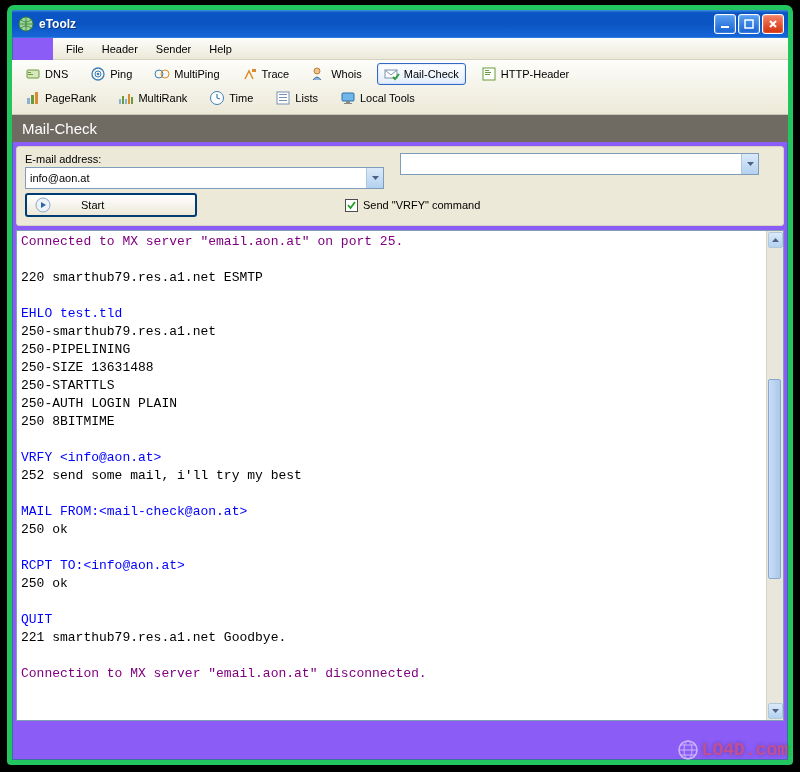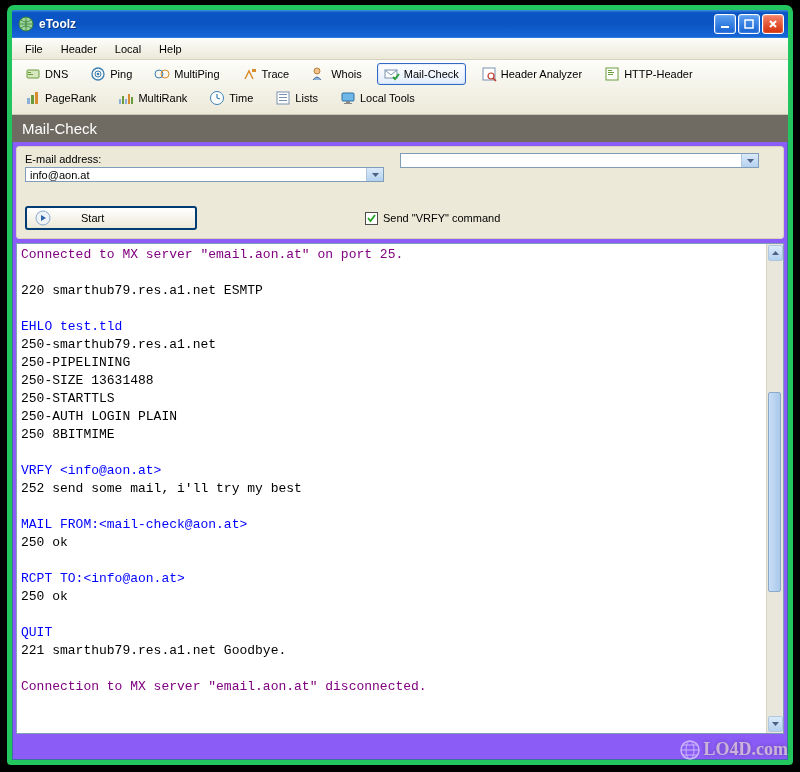--- a/index.html
+++ b/index.html
@@ -48,20 +48,21 @@
   .win-btn.close { background: linear-gradient(to bottom,#f6836b,#d42e08); color:#fff;}
   .win-btn svg { display:block; }
 
   
   .menubar {
     height:22px;
     background: linear-gradient(to bottom,#fdfdfa,#ece9d8);
     border-bottom: 1px solid #d6d2c2;
     display:flex; align-items:center;
     padding: 0 4px;
+    margin-left: 41px;
   }
   .menubar .menu-item {
     padding: 3px 9px;
     cursor: default;
   }
 
   
   .toolbar {
     background: linear-gradient(to bottom,#fdfdfa,#ece9d8);
     border-bottom:1px solid #cac6b6;
@@ -106,36 +107,36 @@
     margin: 4px;
     padding: 6px 24px 8px 8px;
     border-radius: 3px;
   }
   .form-row {
     display:flex; gap:16px;
   }
   .form-col { flex:1; display:flex; flex-direction:column; }
   .form-col label { margin-bottom:2px; }
   .combo {
-    display:flex; height:15px;
+    display:flex; height:22px;
     border:1px solid #7f9db9;
     background:#fff;
   }
   .combo input {
     flex:1; border:none; outline:none; padding:0 4px;
     font-family:inherit; font-size:11px;
   }
   .combo .drop {
     width:17px;
     background: linear-gradient(to bottom,#dbeaf9,#b3d1f0);
     border-left:1px solid #b1c7dd;
     display:flex; align-items:center; justify-content:center;
   }
   .form-row2 {
-    display:flex; align-items:center; margin-top:24px; gap:28px;
+    display:flex; align-items:center; margin-top:4px; gap:8px;
   }
   .start-btn {
     width:172px; height:24px;
     border:2px solid #003c74;
     border-radius:3px;
     background: linear-gradient(to bottom,#fff,#ece9d8);
     display:flex; align-items:center;
     padding:0 8px;
     cursor:default;
   }
@@ -193,22 +194,22 @@
   .scroll-thumb {
     position:absolute; left:1px; width:13px;
     top:130px; height:200px;
     background:linear-gradient(to right,#c9ddf6,#aac9ea);
     border:1px solid #8aa8cd;
     border-radius:2px;
   }
   .watermark {
     position:absolute;
     right:12px; bottom:12px;
-    color:#fef9c3;
-    font-family: Liberation Serif, serif;
+    color:#ef4444;
+    font-family: Liberation Mono, monospace;
     font-size:18px; font-weight:bold;
     display:flex; align-items:center; gap:4px;
     opacity:0.55;
     text-shadow:0 0 4px rgba(0,0,0,0.5);
   }
   .watermark .globe {
     width:20px; height:20px;
   }
 </style>
 </head>
@@ -239,21 +240,21 @@
         <svg width="10" height="10">
             <path d="M2 2 L8 8 M8 2 L2 8" stroke="#fff" stroke-width="2"></path>
           </svg>
       </div>
     </div>
   </div>
 
   <div class="menubar">
     <span class="menu-item">File</span>
     <span class="menu-item">Header</span>
-    <span class="menu-item">Local</span>
+    <span class="menu-item">Sender</span>
     <span class="menu-item">Help</span>
   </div>
 
   <div class="toolbar">
     <div class="toolbar-row" id="toolbar-row1">
         <div class="tool-btn">
           <span class="tool-icon">
             <svg width="16" height="16" viewBox="0 0 16 16">
               <rect x="2" y="4" width="12" height="8" rx="1" fill="#d7e8c0" stroke="#6a9b3a"></rect>
               <rect x="3" y="6" width="3" height="1" fill="#6a9b3a"></rect>
@@ -301,30 +302,20 @@
         </div>
         <div class="tool-btn active">
           <span class="tool-icon">
             <svg width="16" height="16" viewBox="0 0 16 16">
               <rect x="1" y="4" width="12" height="8" fill="#fff" stroke="#7a91b2"></rect>
               <path d="M1 4 L7 9 L13 4" stroke="#7a91b2" fill="none"></path>
               <path d="M9 11 L11 13 L15 8" stroke="#2e9f3a" stroke-width="2" fill="none"></path>
             </svg>
           </span>
           <span>Mail-Check</span>
-        </div>
-        <div class="tool-btn">
-          <span class="tool-icon">
-            <svg width="16" height="16" viewBox="0 0 16 16">
-              <rect x="2" y="2" width="12" height="12" fill="#fff" stroke="#7a91b2"></rect>
-              <circle cx="10" cy="10" r="3" fill="none" stroke="#c0392b" stroke-width="1.2"></circle>
-              <path d="M12 12 L15 15" stroke="#c0392b" stroke-width="1.5"></path>
-            </svg>
-          </span>
-          <span>Header Analyzer</span>
         </div>
         <div class="tool-btn">
           <span class="tool-icon">
             <svg width="16" height="16" viewBox="0 0 16 16">
               <rect x="2" y="2" width="12" height="12" fill="#fff" stroke="#6a9b3a"></rect>
               <rect x="4" y="4" width="4" height="1" fill="#6a9b3a"></rect>
               <rect x="4" y="6" width="6" height="1" fill="#6a9b3a"></rect>
               <rect x="4" y="8" width="5" height="1" fill="#6a9b3a"></rect>
             </svg>
           </span>

